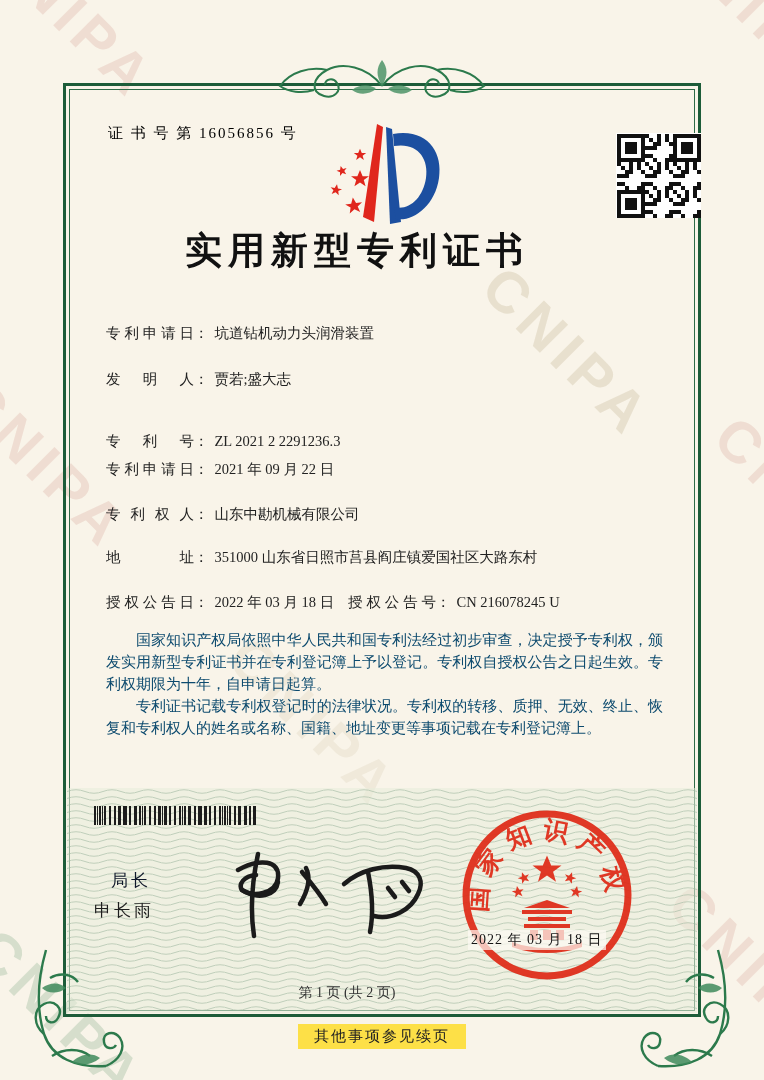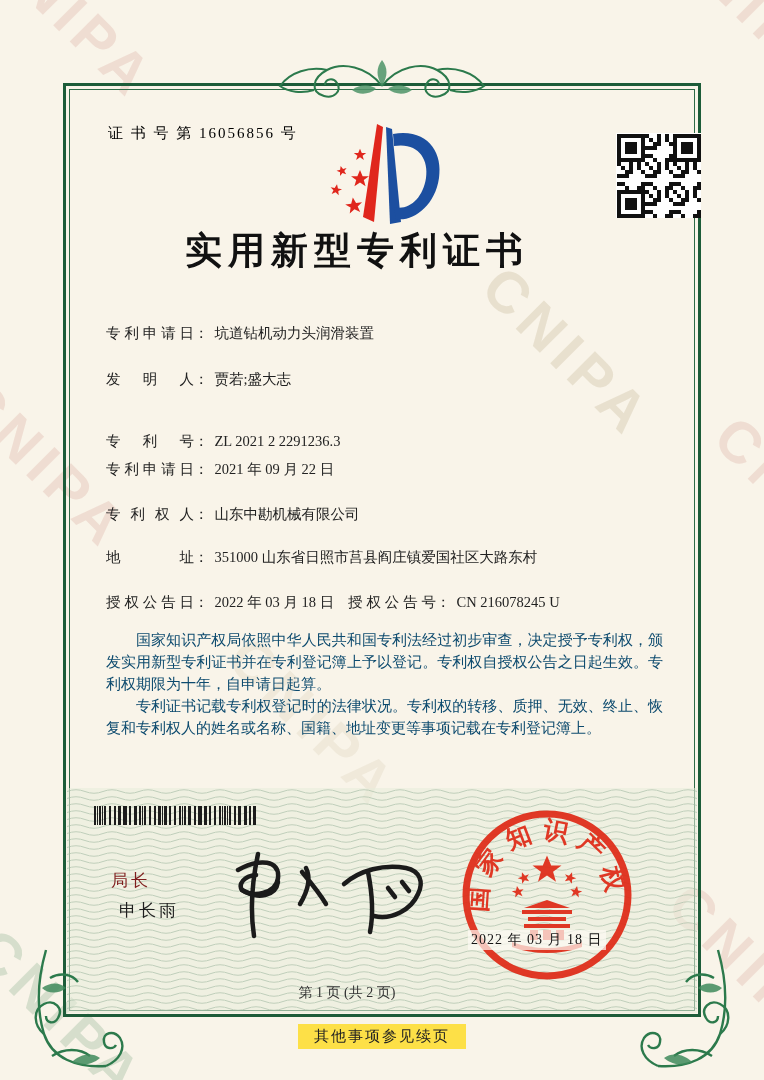--- a/index.html
+++ b/index.html
@@ -20,22 +20,22 @@
   .f-colon{display:inline-block;}
   .f-value{display:inline-block;margin-left:6px;}
   .paras{position:absolute;left:106px;top:629px;width:557px;font-size:15px;line-height:22px;
          text-align:justify;color:#0c4a6e;}
   .paras p{margin:0;text-indent:2em;}
   .wave-zone{position:absolute;left:67px;top:788px;width:630px;height:225px;}
   .barcode{position:absolute;left:94px;top:806px;width:163px;height:19px;
      background-image:repeating-linear-gradient(90deg,#1c1c1c 0 2px,transparent 2px 5px),
        repeating-linear-gradient(90deg,#1c1c1c 0 1px,transparent 1px 8px),
        repeating-linear-gradient(90deg,transparent 0 3px,#1c1c1c 3px 4px,transparent 4px 13px);}
-  .officer-title{position:absolute;left:111px;top:869px;font-size:17px;color:#7f1d1d;letter-spacing:3px;}
-  .officer-name{position:absolute;left:119px;top:899px;font-size:17px;color:#1e1e1e;letter-spacing:3px;}
+  .officer-title{position:absolute;left:111px;top:869px;font-size:17px;color:#0f172a;letter-spacing:3px;}
+  .officer-name{position:absolute;left:94px;top:899px;font-size:17px;color:#1e1e1e;letter-spacing:3px;}
   .signature{position:absolute;left:218px;top:840px;}
   .seal{position:absolute;left:452px;top:800px;}
   .seal-date{position:absolute;left:468px;top:930px;font-size:14px;color:#141414;letter-spacing:1px;
       background:rgba(252,250,242,0.72);padding:1px 3px;white-space:nowrap;}
   .page-footer{position:absolute;left:63px;top:984px;width:568px;text-align:center;font-size:14px;color:#333;}
   .note-band{position:absolute;left:0;top:1024px;width:764px;text-align:center;}
   .note-band span{display:inline-block;background:#fde047;padding:3px 16px;font-size:15px;color:#222;letter-spacing:2px;}
   .orn{position:absolute;}
   .qr{position:absolute;left:616px;top:133px;width:85px;height:85px;background:#fff;}
 </style>

